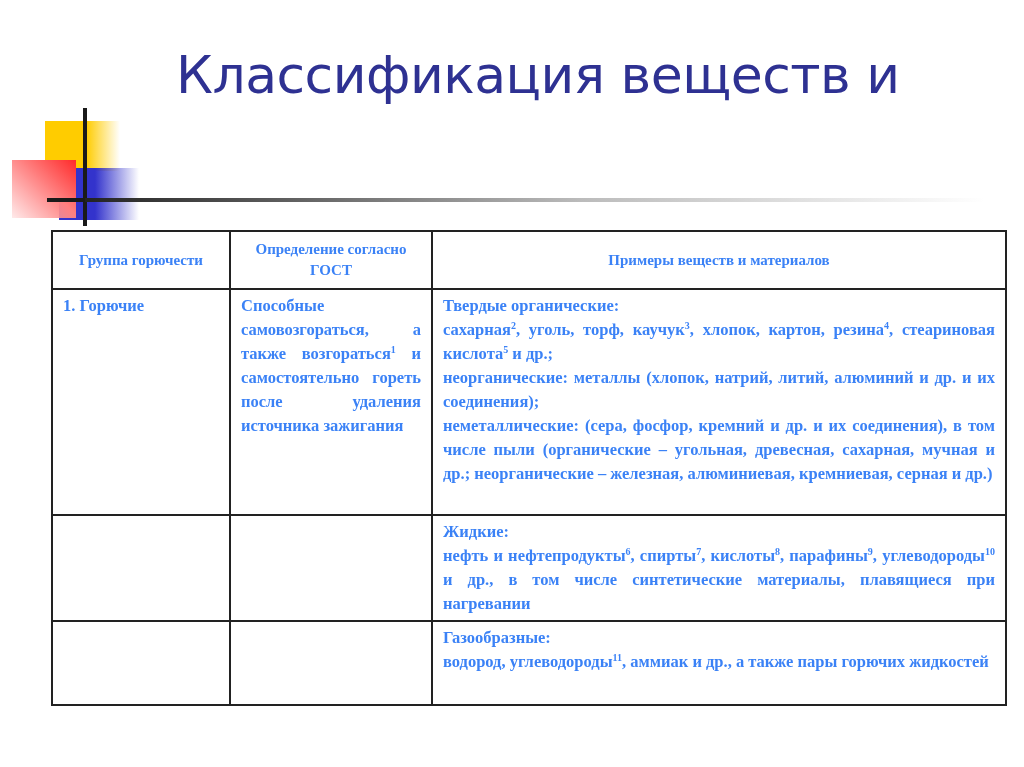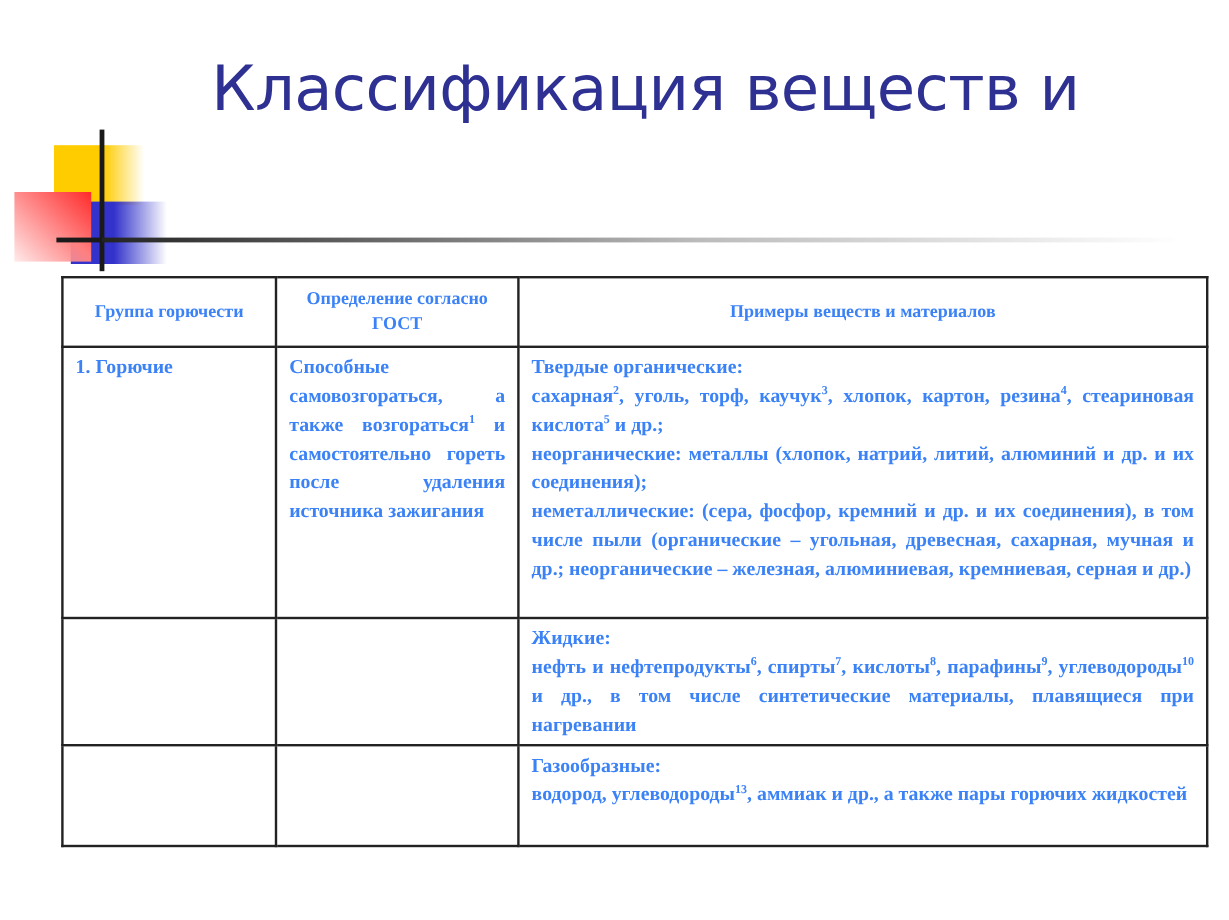--- a/index.html
+++ b/index.html
@@ -106,17 +106,17 @@
       <span class="cat">Жидкие:</span>
       <span class="cat"><span>нефть и нефтепродукты</span><sup>6</sup><span>, спирты</span><sup>7</sup><span>, кислоты</span><sup>8</sup><span>, парафины</span><sup>9</sup><span>, углеводороды</span><sup>10</sup><span> и др., в том числе синтетические материалы, плавящиеся при нагревании</span></span>
     </td>
   </tr>
 
   <tr class="r3">
     <td></td>
     <td></td>
     <td class="justify">
       <span class="cat">Газообразные:</span>
-      <span class="cat"><span>водород, углеводороды</span><sup>13</sup><span>, аммиак и др., а также пары горючих жидкостей</span></span>
+      <span class="cat"><span>водород, углеводороды</span><sup>11</sup><span>, аммиак и др., а также пары горючих жидкостей</span></span>
     </td>
   </tr>
 </tbody>
   </table>
 
 </body></html>

